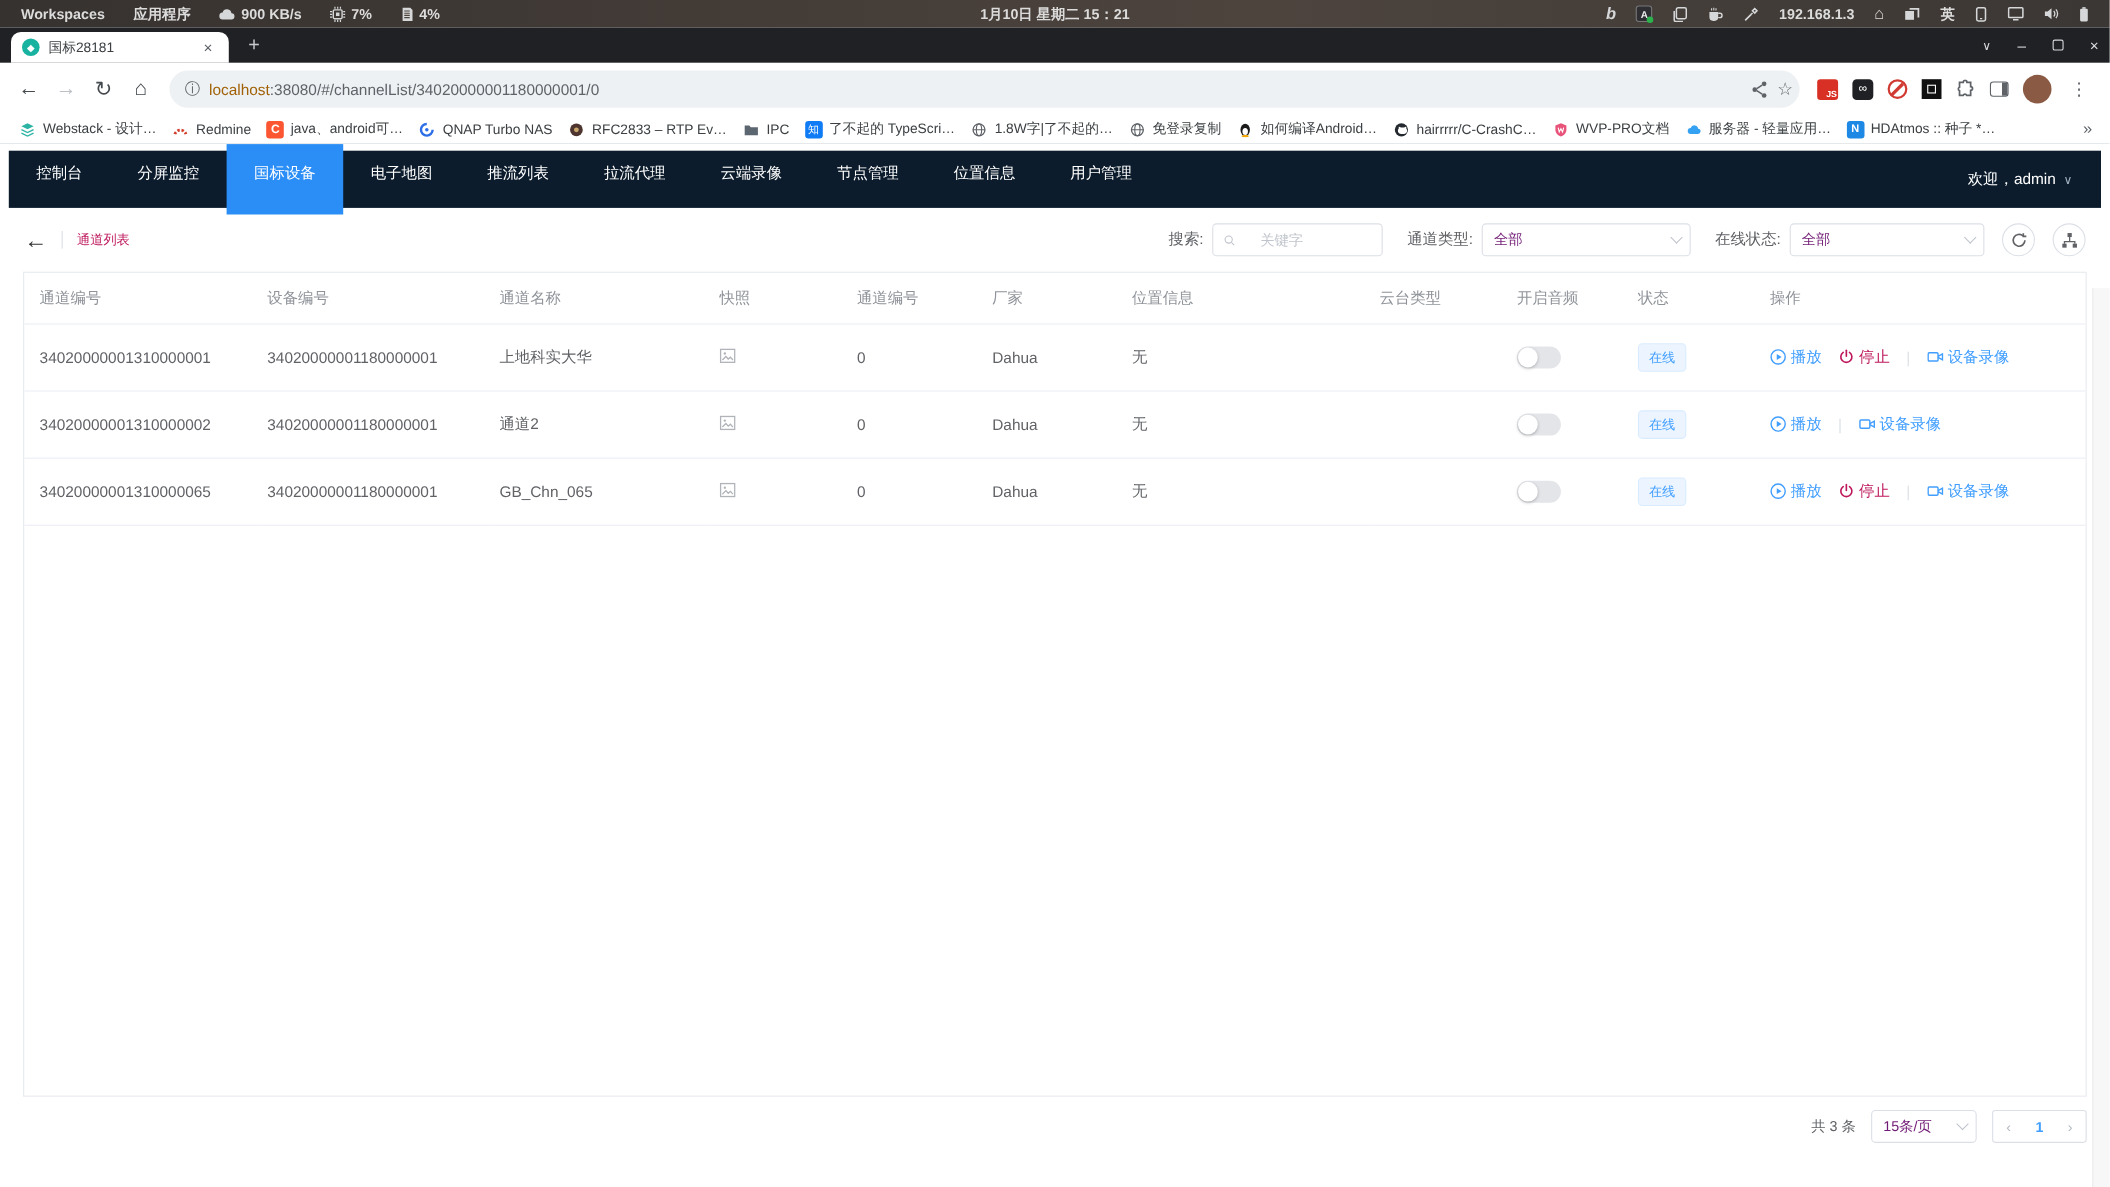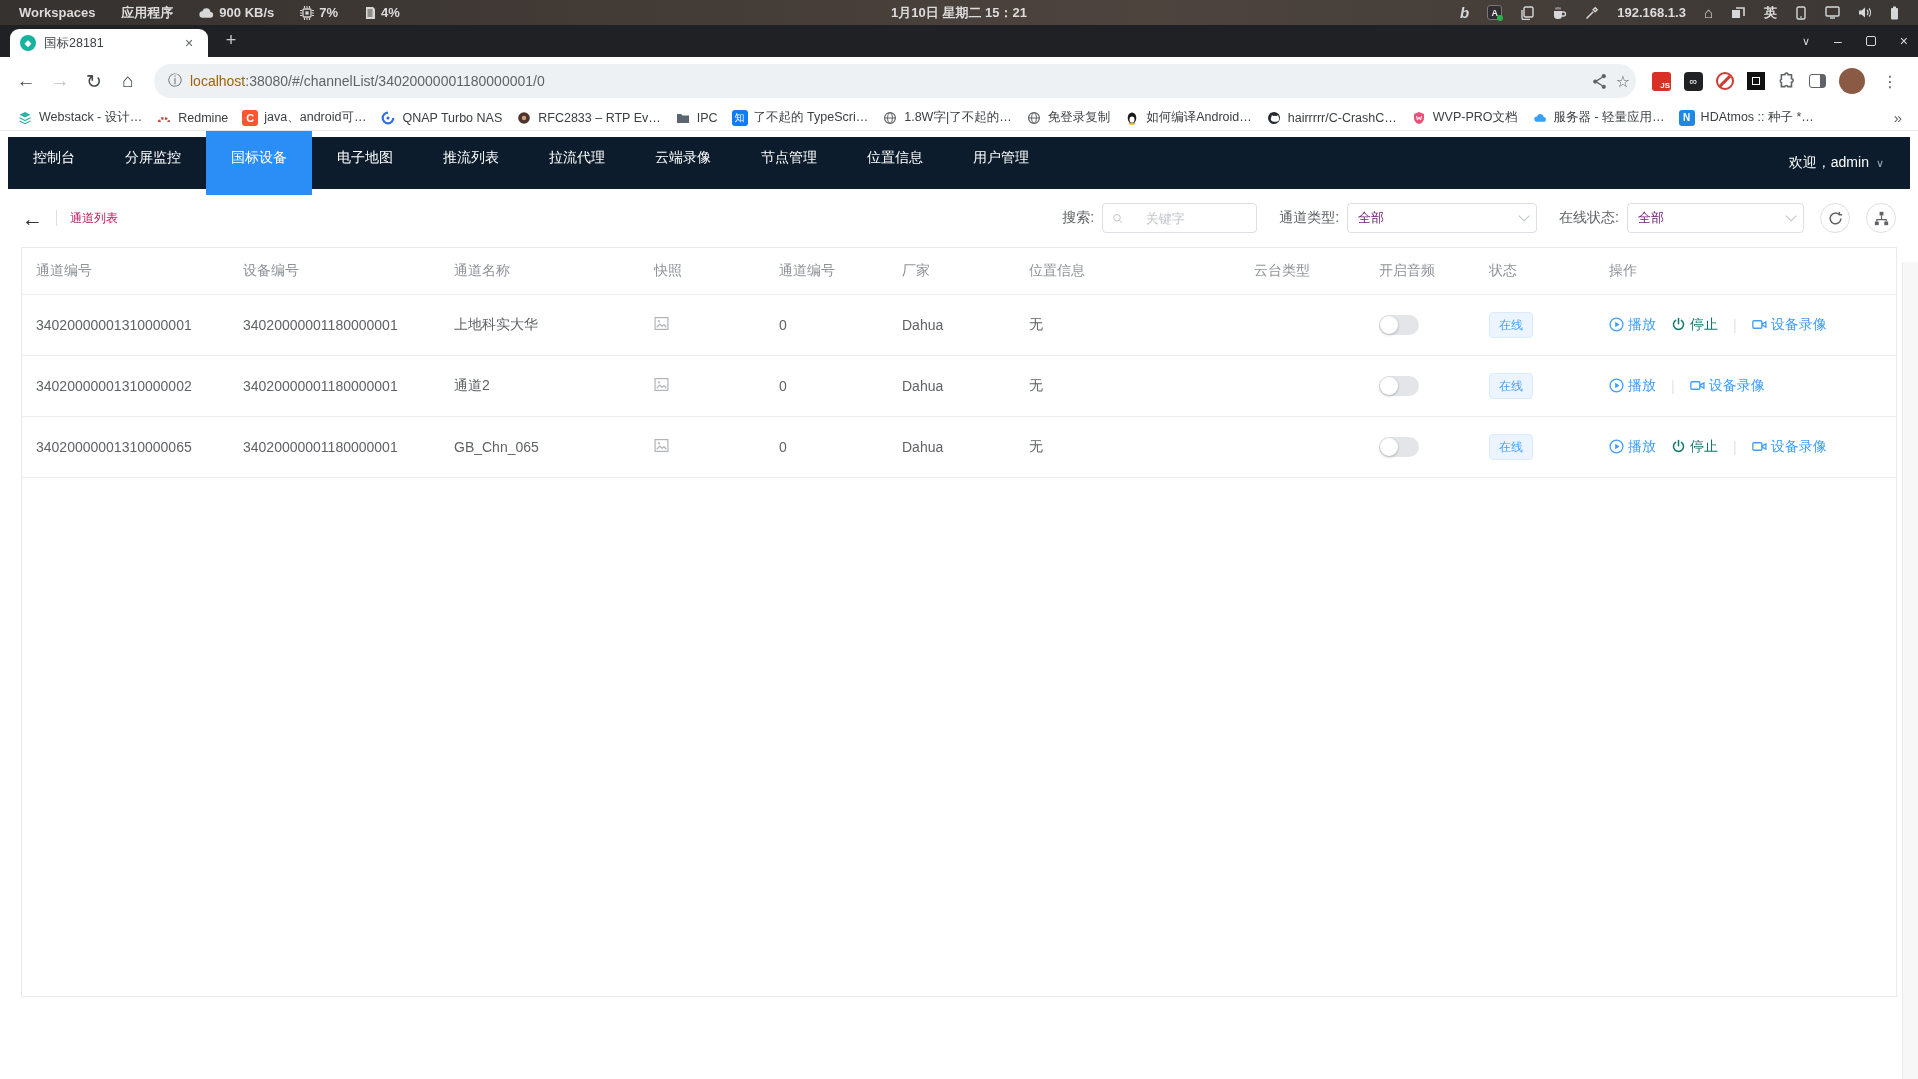--- a/index.html
+++ b/index.html
@@ -81,21 +81,21 @@
   table{width:100%;border-collapse:collapse;font-size:14px;table-layout:fixed}
   th{color:#8f9399;font-weight:400;text-align:left;height:46px;padding:0 10px;border-bottom:1px solid #ebeef5;white-space:nowrap}
   td{color:#606266;height:61px;padding:0 10px;border-bottom:1px solid #ebeef5;white-space:nowrap;overflow:hidden}
   th:first-child,td:first-child{padding-left:14px}
 
   .sw{width:40px;height:20px;border-radius:10px;background:#e3e5e9;position:relative;display:inline-block;vertical-align:middle}
   .sw i{position:absolute;left:1px;top:1px;width:18px;height:18px;border-radius:50%;background:#fff;box-shadow:0 1px 3px rgba(0,0,0,.25)}
   .badge{display:inline-block;padding:0 9px;height:26px;line-height:24px;background:#ecf5ff;border:1px solid #d9ecff;border-radius:4px;color:#409eff;font-size:12px}
   .ops{display:flex;align-items:center;gap:15px}
   .oplink{display:inline-flex;align-items:center;gap:4px;color:#409eff;cursor:pointer}
-  .oplink.stop{color:#0f766e}
+  .oplink.stop{color:#be185d}
   .opdiv{color:#dfe3e8}
   .oi{width:15px;height:15px}
 
   .pgrow{display:flex;justify-content:flex-end;align-items:center;margin:12px 13px 0;font-size:13px;color:#606266;gap:14px}
   .psel{width:96px;height:30px}
   .pager{display:flex;align-items:center;border:1px solid #dcdfe6;border-radius:3px;height:30px;background:#fff}
   .pager span{width:28px;text-align:center;font-size:13px;color:#b4bac2}
   .pager .cur{color:#409eff;font-weight:700}
 
   .scrollbar{position:absolute;right:0;top:131px;width:16px;height:948px;background:#f7f7f7;border-left:1px solid #ececec}
@@ -562,17 +562,29 @@
                   </svg>
                   <span>设备录像</span>
                 </span>
           </span>
             </td>
         </tr>
       </tbody>
     </table>
   </div>
 
+  <div class="pgrow">
+    <span>共 3 条</span>
+    <span class="sel psel">
+      <span>15条/页</span>
+      <i class="chv"></i>
+    </span>
+    <span class="pager">
+      <span>‹</span>
+      <span class="cur">1</span>
+      <span>›</span>
+    </span>
+  </div>
 
   <div class="scrollbar">
     
   </div>
 </div>
 
 </body></html>

